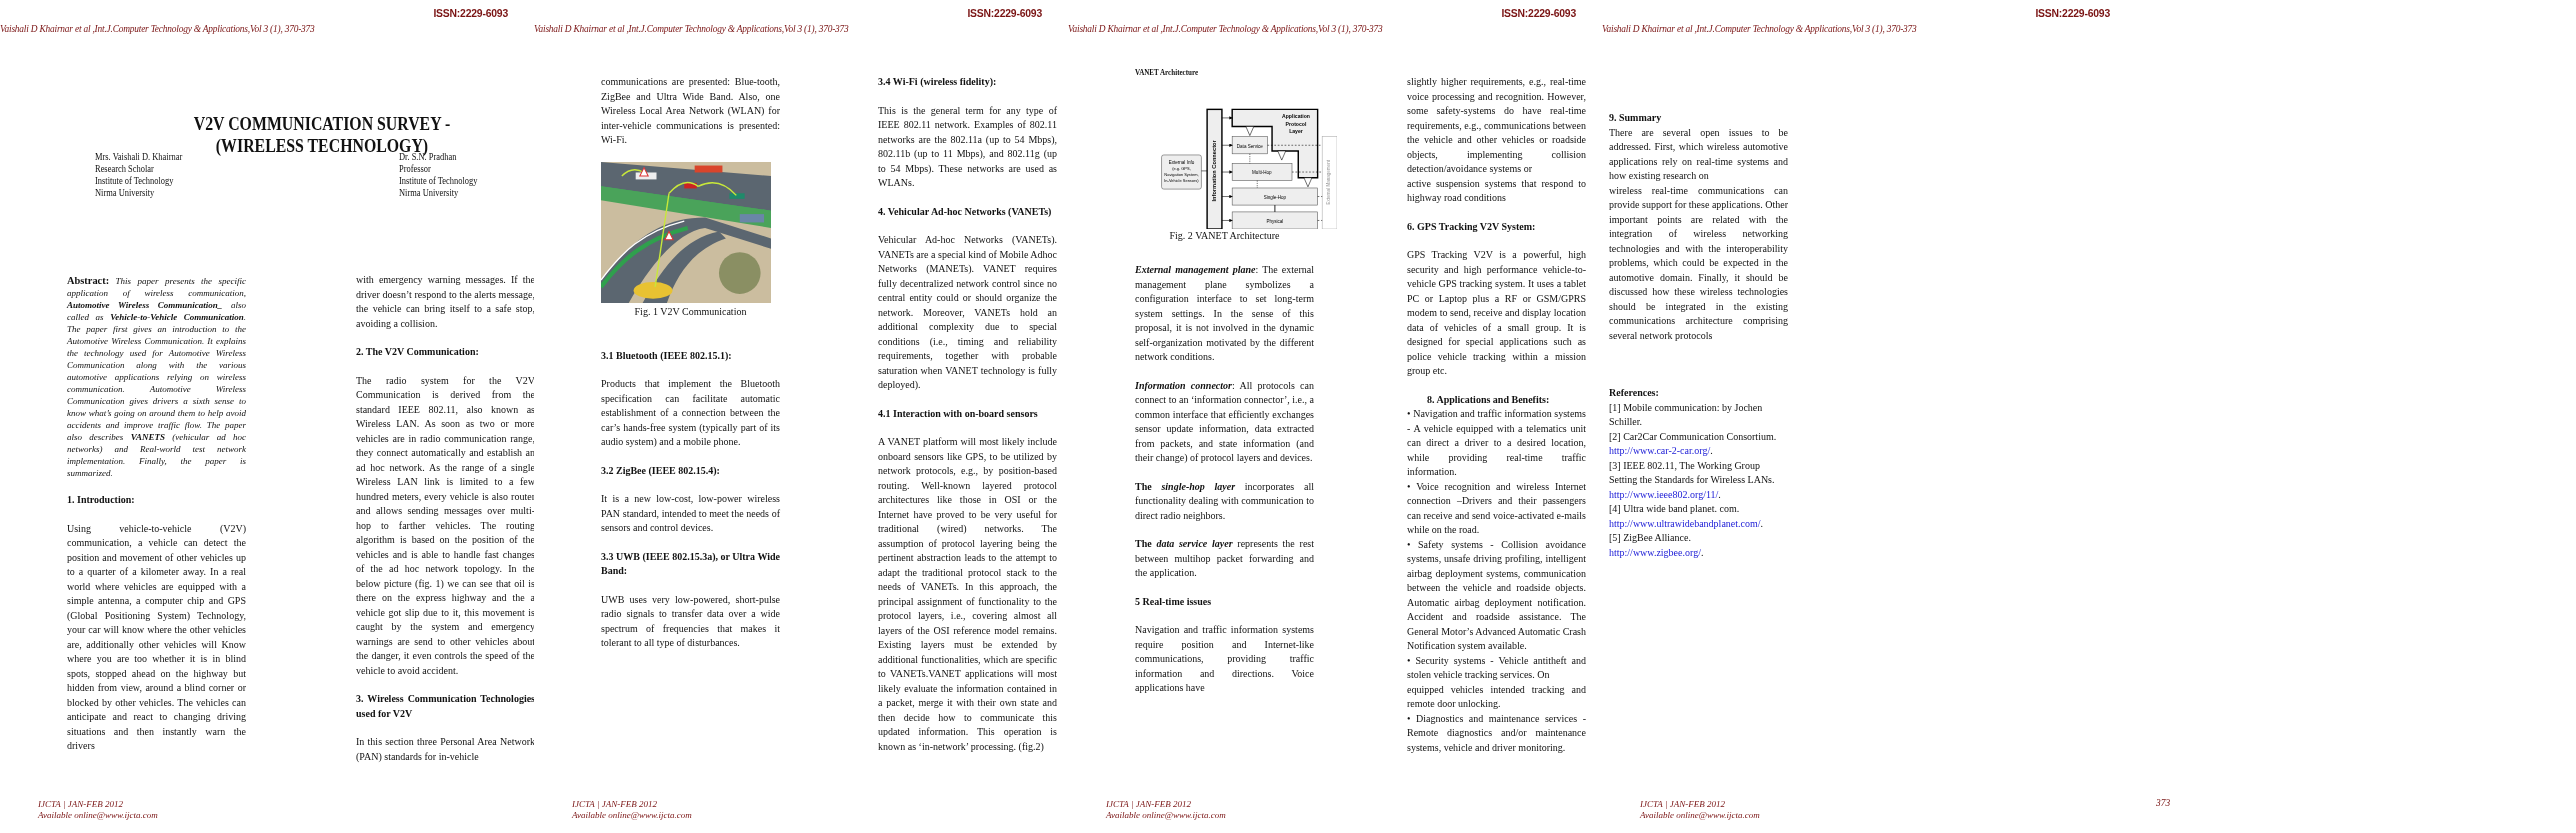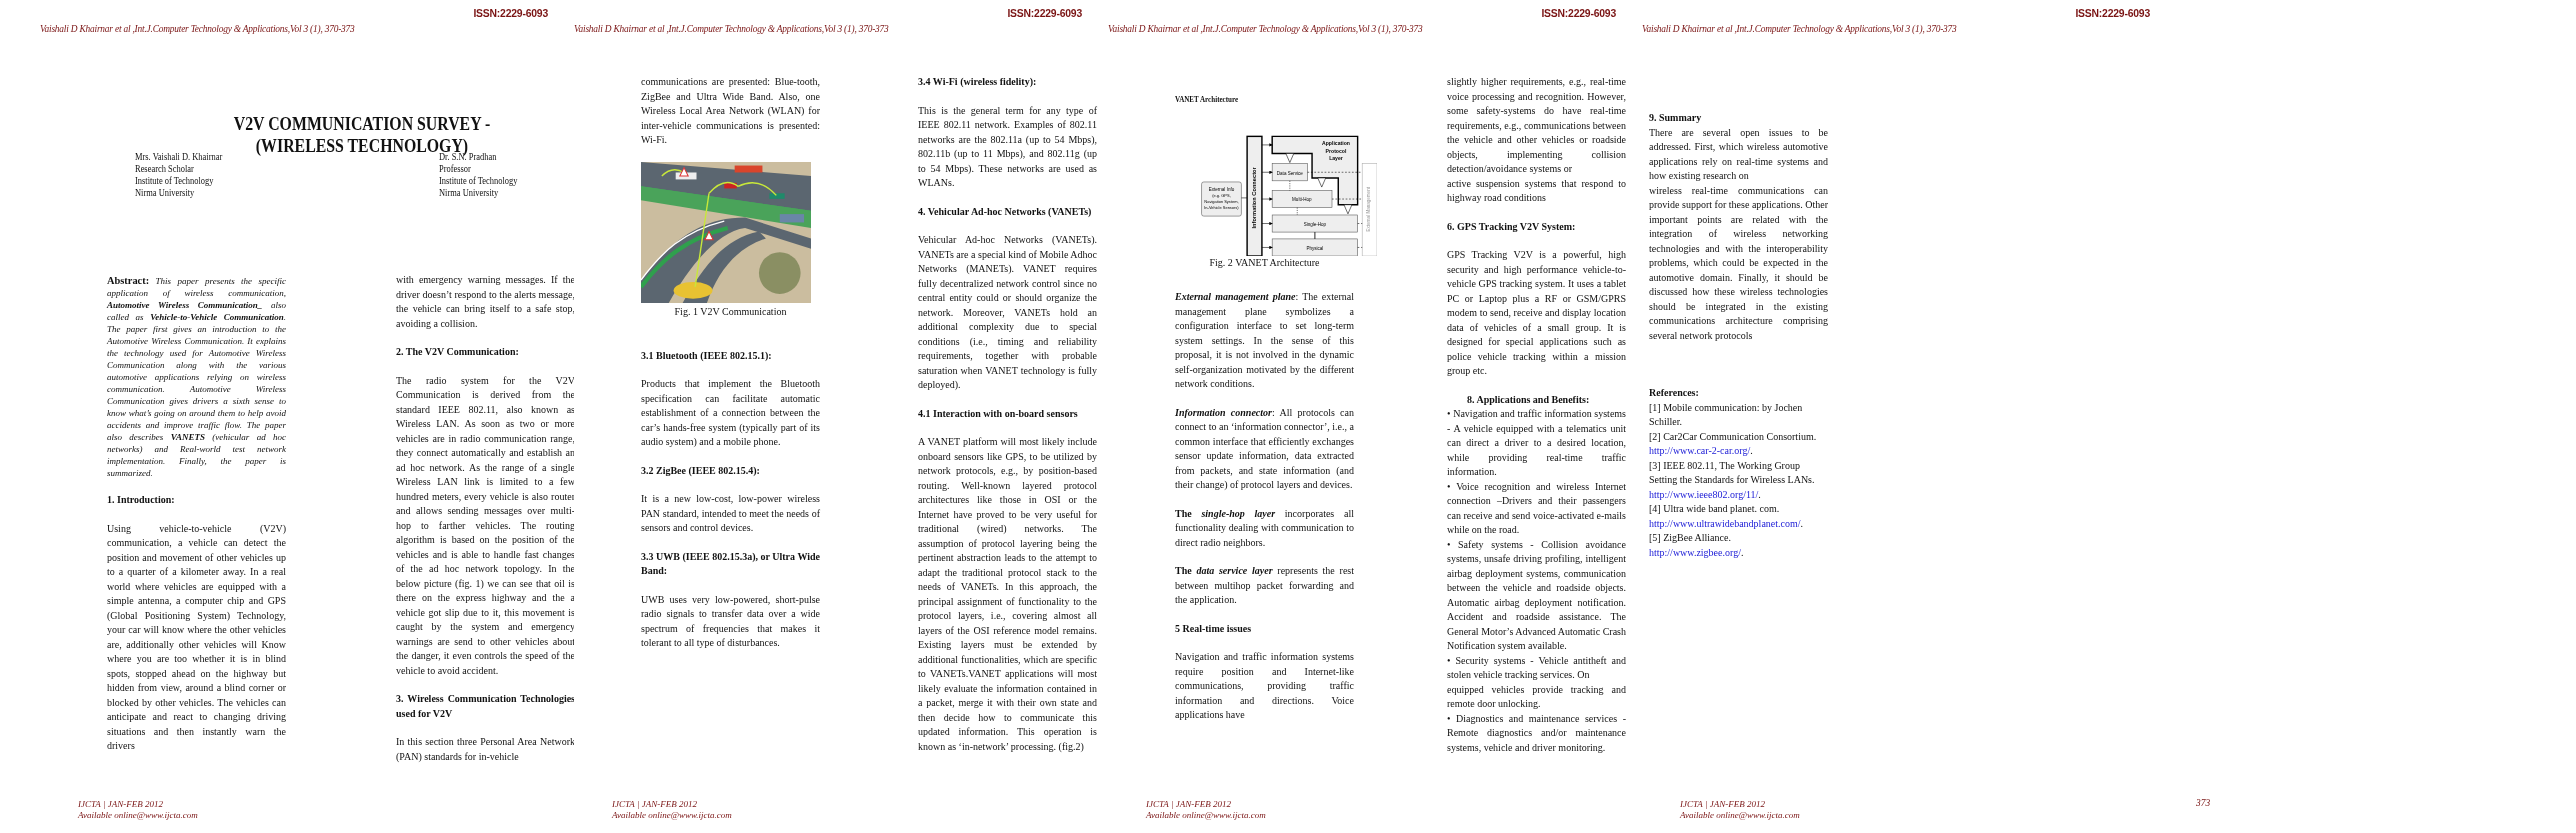--- a/index.html
+++ b/index.html
@@ -1,17 +1,17 @@
 <!DOCTYPE html>
 <html style="font-size:11px"><head>
 <meta charset="utf-8">
 <style>
   html, body { margin: 0; padding: 0; background: #ffffff; }
   body { width: 2576px; height: 834px; overflow: hidden; font-family: "Liberation Serif", serif; color: #111; }
-  .strip { display: flex; width: 2136px; height: 834px; padding-left: 40px; }
+  .strip { display: flex; width: 2136px; height: 834px; }
   .page { position: relative; width: 644px; height: 834px; background: #fff; box-sizing: border-box; }
   .issn { position: absolute; top: 8.3px; right: 26px; font-family: "Liberation Sans", sans-serif; font-weight: bold; font-size: 10.4px; color: #7a1414; letter-spacing: -0.2px; }
   .running { position: absolute; top: 24px; left: 0; width: 644px; text-align: left; font-family: "Liberation Serif", serif; font-style: italic; font-size: 9.4px; color: #7a1414; letter-spacing: -0.2px; }
   .foot { position: absolute; top: 799px; left: 38px; font-style: italic; font-size: 9px; color: #7a1414; line-height: 11px; }
   .pnum { position: absolute; top: 798px; left: 554px; font-style: italic; font-size: 9.4px; color: #7a1414; }
   .col { position: absolute; width: 179px; font-size: 10px; line-height: 14.5px; text-align: justify; }
   .col p { margin: 0 0 14px 0; }
   .col h3 { font-size: 10px; margin: 0 0 14px 0; font-weight: bold; text-align: justify; }
   .title { position: absolute; top: 113px; left: 0; width: 644px; text-align: center; font-family: "Liberation Serif", serif; font-weight: bold; font-size: 18px; line-height: 22px; transform: scaleX(0.88); }
   .author { position: absolute; top: 151px; font-size: 9.4px; line-height: 12px; transform: scaleX(0.9); transform-origin: left; }
@@ -125,21 +125,21 @@
       <div>IJCTA | JAN-FEB 2012</div>
       <div>Available online@www.ijcta.com</div>
     </div>
     <div class="pnum">371</div>
   </div>
 
   <div class="page">
     <div class="issn">ISSN:2229-6093</div>
     <div class="running">Vaishali D Khairnar et al ,Int.J.Computer Technology &amp; Applications,Vol 3 (1), 370-373</div>
 
-    <div class="col" style="left:67px; top:93px;">
+    <div class="col" style="left:67px; top:66px;">
       <div class="diagram-title">VANET Architecture</div>
       <svg width="188" height="139" viewBox="0 0 330 240" style="display:block; margin-left:14px;font-size:14.5px">
         <defs>
           <marker id="ah" markerWidth="6" markerHeight="6" refX="5" refY="3" orient="auto">
               <path d="M0,0 L6,3 L0,6 Z" fill="#000"></path>
             </marker>
         </defs>
         <rect x="22" y="112" width="70" height="60" rx="4" fill="#eee" stroke="#555"></rect>
         <text x="57" y="128" font-size="8" text-anchor="middle" font-family="Liberation Sans, sans-serif">External Info</text>
         <text x="57" y="139" font-size="7" text-anchor="middle" font-family="Liberation Sans, sans-serif">(e.g. GPS,</text>
@@ -191,21 +191,21 @@
       <p style="margin:0;">slightly higher requirements, e.g., real-time voice processing and recognition. However, some safety-systems do have real-time requirements, e.g., communications between the vehicle and other vehicles or roadside objects, implementing collision detection/avoidance systems or</p>
       <p>active suspension systems that respond to highway road conditions</p>
       <h3>6. GPS Tracking V2V System:</h3>
       <p>GPS Tracking V2V is a powerful, high security and high performance vehicle-to-vehicle GPS tracking system. It uses a tablet PC or Laptop plus a RF or GSM/GPRS modem to send, receive and display location data of vehicles of a small group. It is designed for special applications such as police vehicle tracking within a mission group etc.</p>
       <h3 style="margin-bottom:0;margin-left:20px;">8. Applications and Benefits:</h3>
       <div class="bullets">
         <p>• Navigation and traffic information systems - A vehicle equipped with a telematics unit can direct a driver to a desired location, while providing real-time traffic information.</p>
         <p>• Voice recognition and wireless Internet connection –Drivers and their passengers can receive and send voice-activated e-mails while on the road.</p>
         <p>• Safety systems - Collision avoidance systems, unsafe driving profiling, intelligent airbag deployment systems, communication between the vehicle and roadside objects. Automatic airbag deployment notification. Accident and roadside assistance. The General Motor’s Advanced Automatic Crash Notification system available.</p>
         <p>• Security systems - Vehicle antitheft and stolen vehicle tracking services. On</p>
-        <p>equipped vehicles provide tracking and remote door unlocking.</p>
+        <p>equipped vehicles intended tracking and remote door unlocking.</p>
         <p>• Diagnostics and maintenance services - Remote diagnostics and/or maintenance systems, vehicle and driver monitoring.</p>
       </div>
     </div>
 
     <div class="foot">
       <div>IJCTA | JAN-FEB 2012</div>
       <div>Available online@www.ijcta.com</div>
     </div>
     <div class="pnum">372</div>
   </div>

